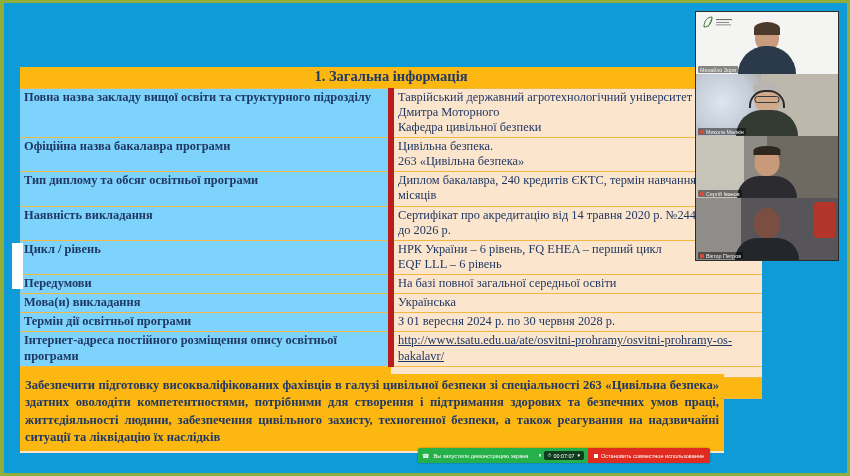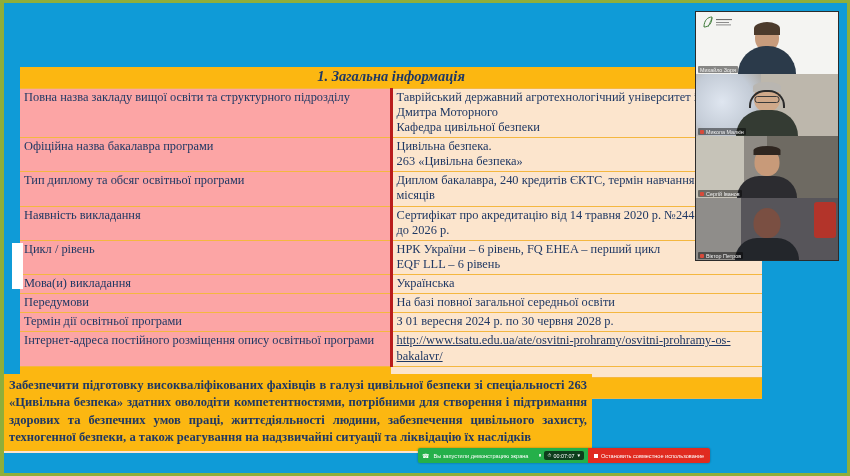--- a/index.html
+++ b/index.html
@@ -42,48 +42,47 @@
     color:#1f3864;
   }
   #profile-table td{
     padding:1px 4px 2px 4px;
     vertical-align:top;
     line-height:1.22;
     border-bottom:1px solid #f4b740;
   }
   .c-label{
     width:288px;
-    background:#fca5a5;
-    font-weight:normal;
-    color:#1f3864;
-    border-right:3px solid #b91c1c;
+    background:#7dd3fc;
+    font-weight:bold;
+    color:#1f3864;
+    border-right:6px solid #b91c1c;
   }
   .c-value{
     background:#fce5cd;
     color:#1f3864;
   }
   tr.section td{
     background:#fcb711;
     text-align:center;
     font-weight:bold;
     font-size:14.5px;
     color:#1f3864;
     padding:3px 0 4px 0;
     border-bottom:1px solid #f4b740;
-    font-style:italic;
   }
   tr.blank td{
     background:#fcb711;
     height:7px;
     padding:0;border:0;
   }
   tr.blank td.v{background:#fce5cd;}
   
   #purpose-block{
-    position:absolute;left:0;top:371px;width:588px;
+    position:absolute;left:16px;top:371px;width:704px;
     background:#fcb711;
     color:#1f3864;
     font-weight:bold;
     font-size:12.6px;
     line-height:1.38;
     text-align:justify;
     padding:3px 5px 4px 5px;
     box-sizing:border-box;
     border-bottom:2px solid #fce5cd;
   }
@@ -201,26 +200,26 @@
       </tr>
       <tr>
         <td class="c-label">Наявність викладання</td>
         <td class="c-value">Сертифікат про акредитацію від 14 травня 2020 р. №244, строк дії до 2026 р.</td>
       </tr>
       <tr>
         <td class="c-label">Цикл / рівень</td>
         <td class="c-value">НРК України – 6 рівень, FQ EHEA – перший цикл<br>EQF LLL – 6 рівень</td>
       </tr>
       <tr>
+        <td class="c-label">Передумови</td>
+        <td class="c-value">На базі повної загальної середньої освіти</td>
+      </tr>
+      <tr>
         <td class="c-label">Мова(и) викладання</td>
         <td class="c-value">Українська</td>
-      </tr>
-      <tr>
-        <td class="c-label">Передумови</td>
-        <td class="c-value">На базі повної загальної середньої освіти</td>
       </tr>
       <tr>
         <td class="c-label">Термін дії освітньої програми</td>
         <td class="c-value">З 01 вересня 2024 р. по 30 червня 2028 р.</td>
       </tr>
       <tr>
         <td class="c-label">Інтернет-адреса постійного розміщення опису освітньої програми</td>
         <td class="c-value" style="text-decoration:underline;">http://www.tsatu.edu.ua/ate/osvitni-prohramy/osvitni-prohramy-os-bakalavr/</td>
       </tr>
       <tr class="blank">

